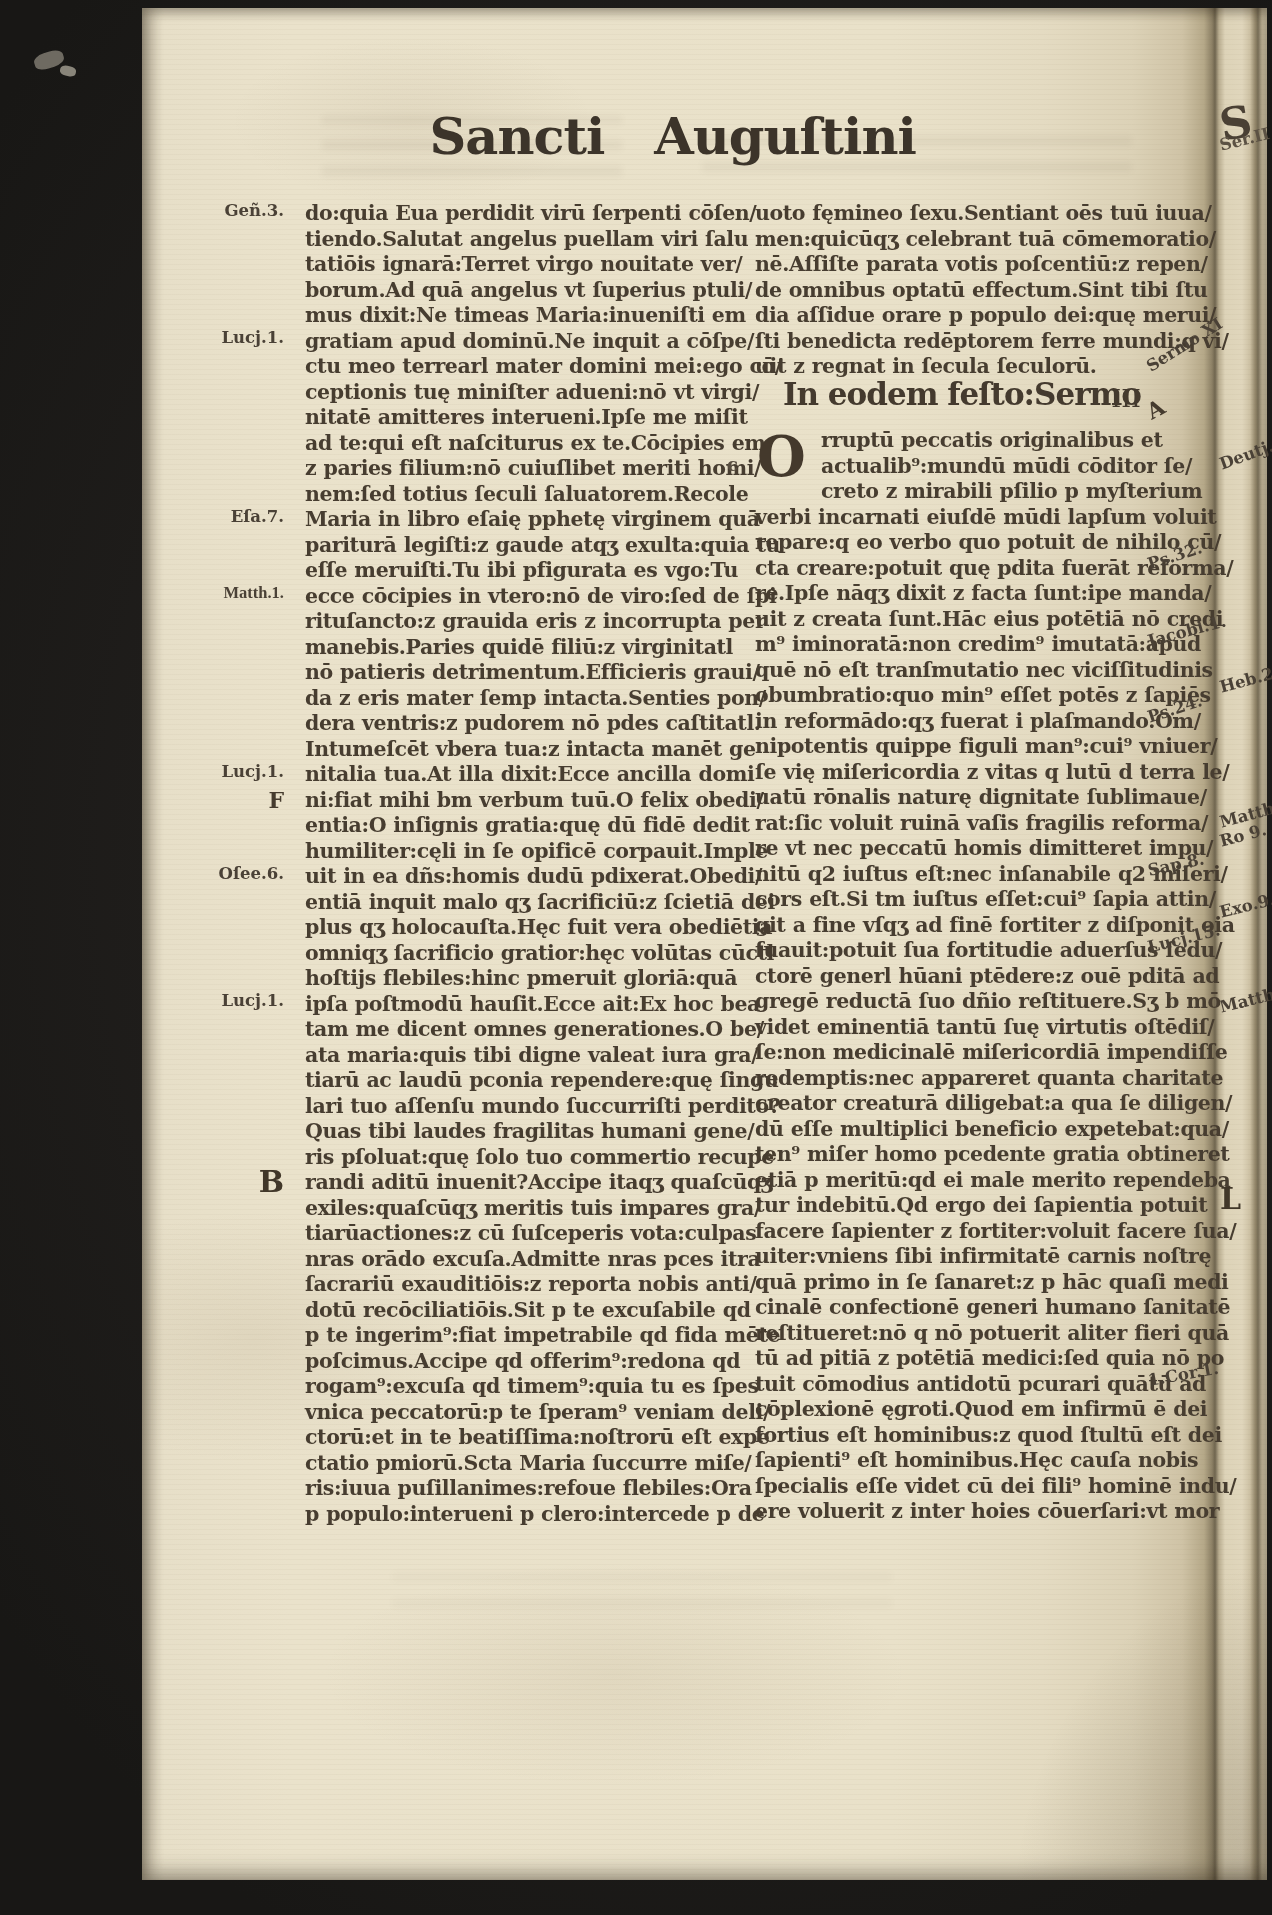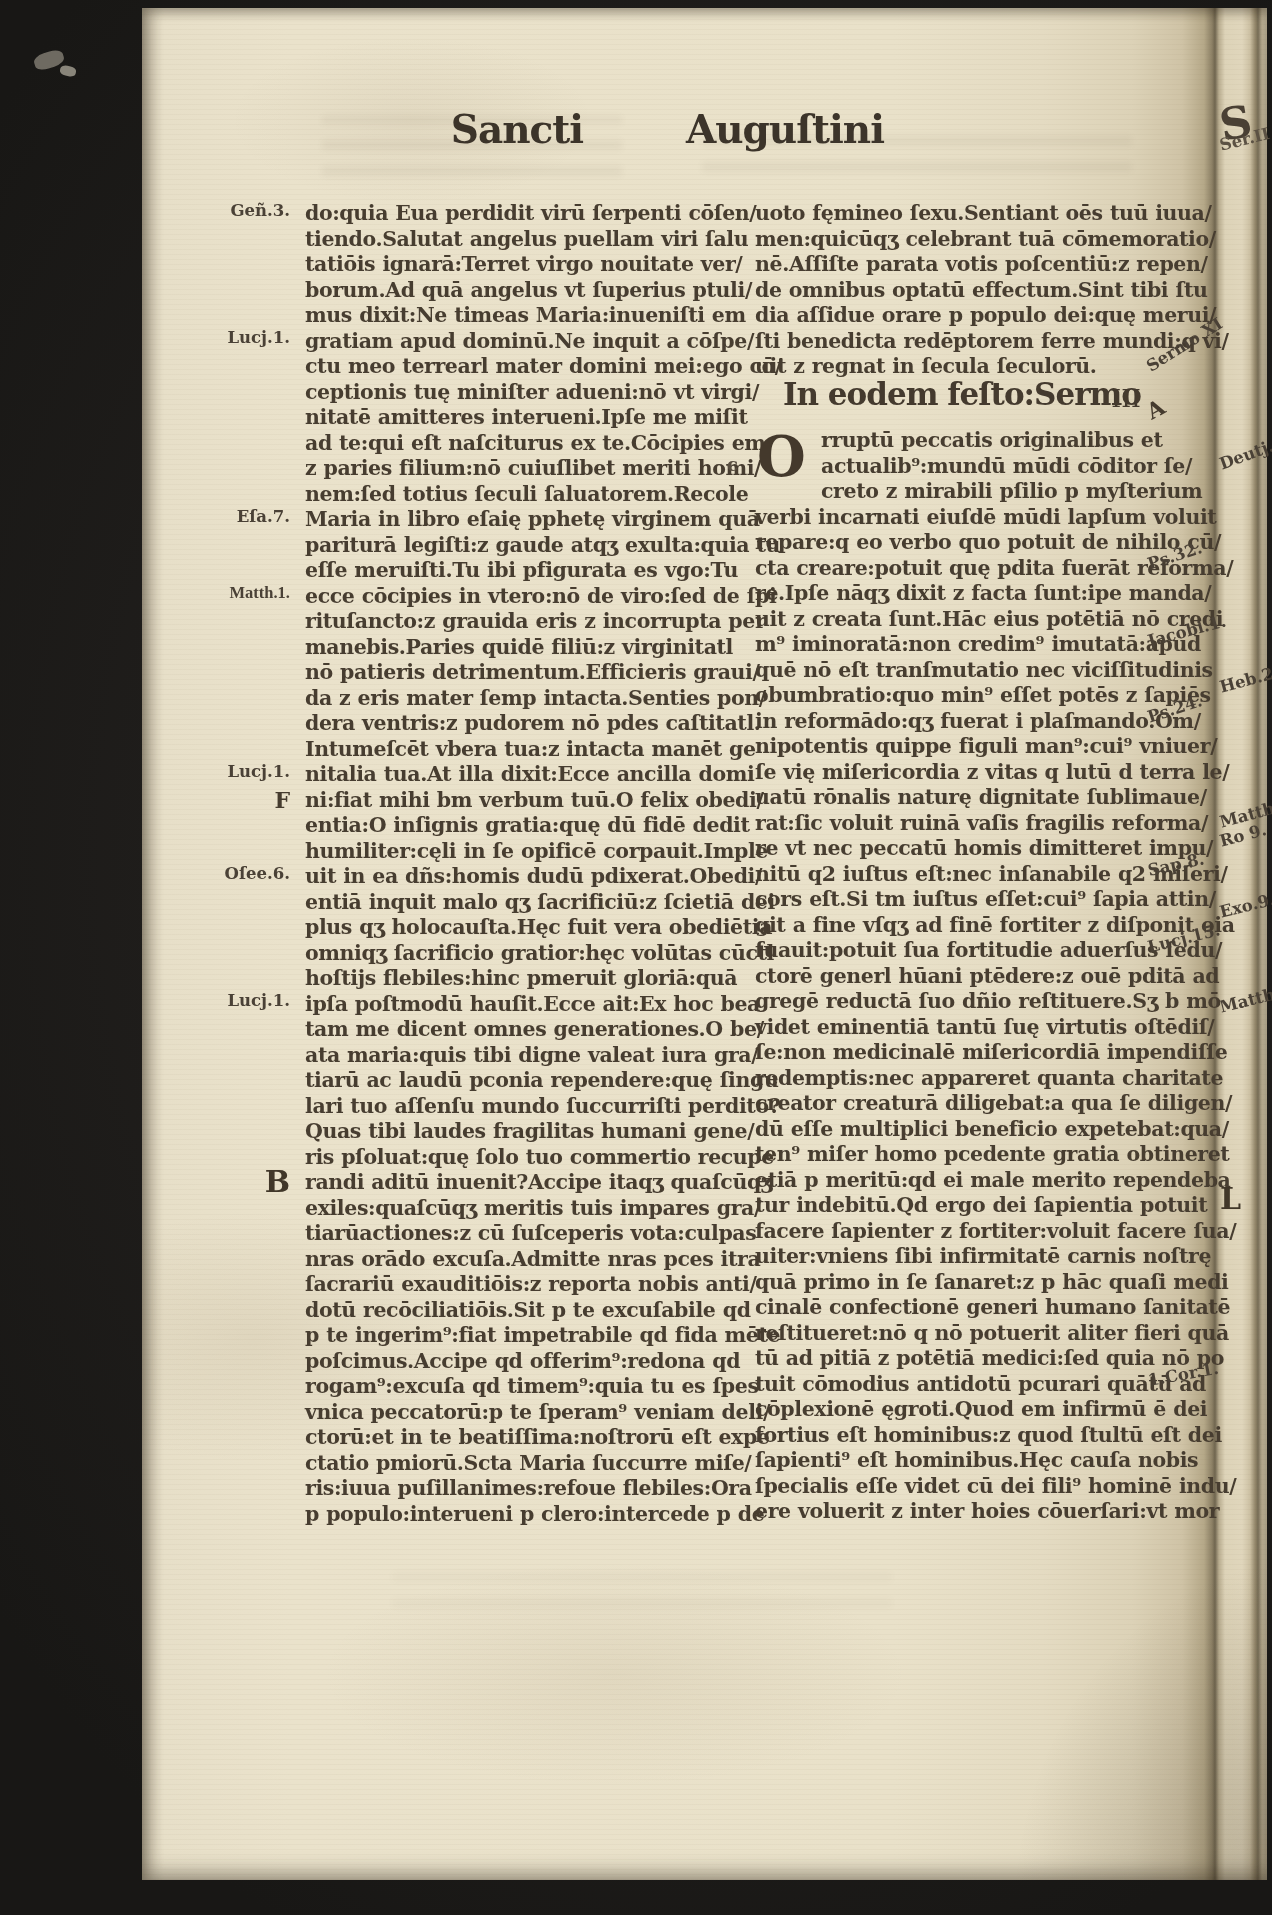--- a/index.html
+++ b/index.html
@@ -19,21 +19,21 @@
       linear-gradient(90deg,#d8cfb8 0px,#e7dfc8 22px,#eae2cb 150px,#e9e1c9 750px,#e4dbc2 900px,
         #dcd2b7 990px,#cfc3a6 1040px,#b5a888 1062px,#8c8065 1070px,#6f654f 1073px,#b9ad90 1077px,
         #ddd3b8 1083px,#e0d6bc 1100px,#cdc1a4 1108px,#998c6f 1113px,#7a7059 1116px,#c5b99c 1120px,#d4c9ad 1125px);
     box-shadow:inset 8px 0 14px rgba(40,32,20,.25), inset 0 6px 10px rgba(40,32,20,.22),
                inset 0 -10px 18px rgba(40,32,20,.28);}
   .ghost{position:absolute;filter:blur(3px);opacity:.10;background:
      repeating-linear-gradient(0deg, rgba(90,75,55,.55) 0 10px, transparent 10px 26px);}
   .g1{left:180px;top:108px;width:300px;height:60px;}
   .g2{left:560px;top:112px;width:430px;height:52px;}
   .g3{left:250px;top:1560px;width:500px;height:40px;opacity:.05;}
-  .rhead{position:absolute;font-weight:700;font-size:39px;color:#3c342a;letter-spacing:-1px;}
+  .rhead{position:absolute;font-weight:700;font-size:51px;color:#3c342a;letter-spacing:-1px;}
   .rhead.left{left:163px;width:424px;top:98px;text-align:center;}
   .rhead.right{left:493px;width:300px;top:98px;text-align:center;}
   .col{position:absolute;}
   .col .ln{height:25.5px;line-height:25.5px;font-size:20.5px;font-weight:700;color:#473d30;
     letter-spacing:-0.4px;word-spacing:.5px;text-align:justify;text-align-last:justify;white-space:nowrap;}
   .col .ln.short{text-align-last:left;}
   .col-left{left:163px;top:193px;width:424px;}
   .rc{position:absolute;left:613px;top:0;width:400px;height:100%;}
   .rc-intro{position:absolute;top:193px;left:0;width:100%;}
   .rc-heading{position:absolute;top:368px;left:0;width:100%;height:46px;}
@@ -41,21 +41,21 @@
   .rc-heading .hnum{position:absolute;right:14px;top:8px;font-size:25px;font-weight:400;color:#443a2e;}
   .rc-body{position:absolute;top:420px;left:0;width:100%;}
   .rc-body .ln:nth-child(-n+3){padding-left:66px;}
   .dropcap{position:absolute;left:2px;top:410px;font-size:56px;line-height:76px;font-weight:700;color:#44392c;}
   .guide{position:absolute;left:-28px;top:446px;font-size:18px;font-weight:700;color:#5a5042;}
   .mcol{position:absolute;top:0;height:100%;}
   .lmargin{left:18px;width:140px;}
   .rmargin{left:1006px;width:112px;}
   .sliver{left:1078px;width:90px;}
   .mnote{position:absolute;font-size:16.5px;font-weight:700;color:#4a4136;white-space:nowrap;}
-  .lmargin .mnote{right:10px;text-align:right;}
+  .lmargin .mnote{right:16px;text-align:right;}
   .rmargin .mnote,.sliver .mnote{left:0;transform-origin:left center;}
   .mnote.mark{font-size:22px;color:#453b2e;}
   .mnote.big{font-size:30px;color:#413729;}
   .mnote.huge{font-size:44px;color:#4a4034;}
   .mnote.dim{color:#5c5244;}
 </style>
 </head>
 <body>
 
 <div class="stage">

